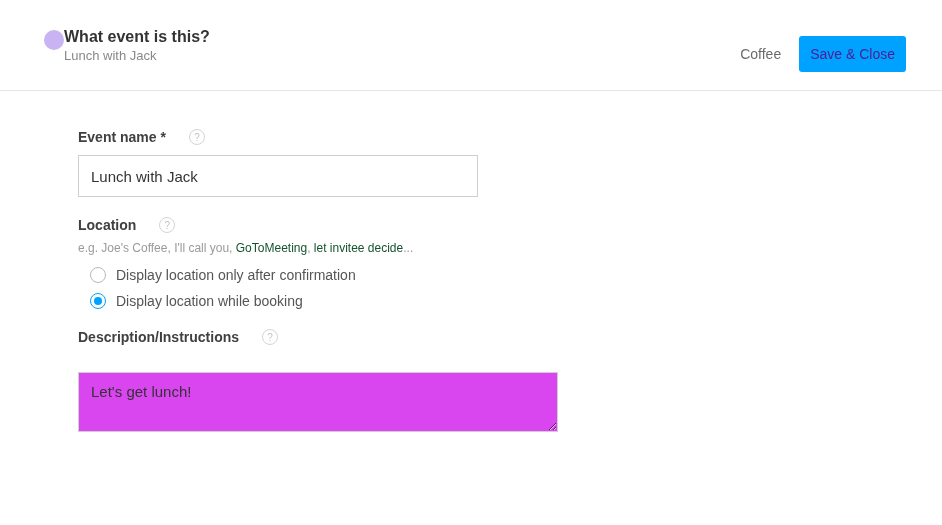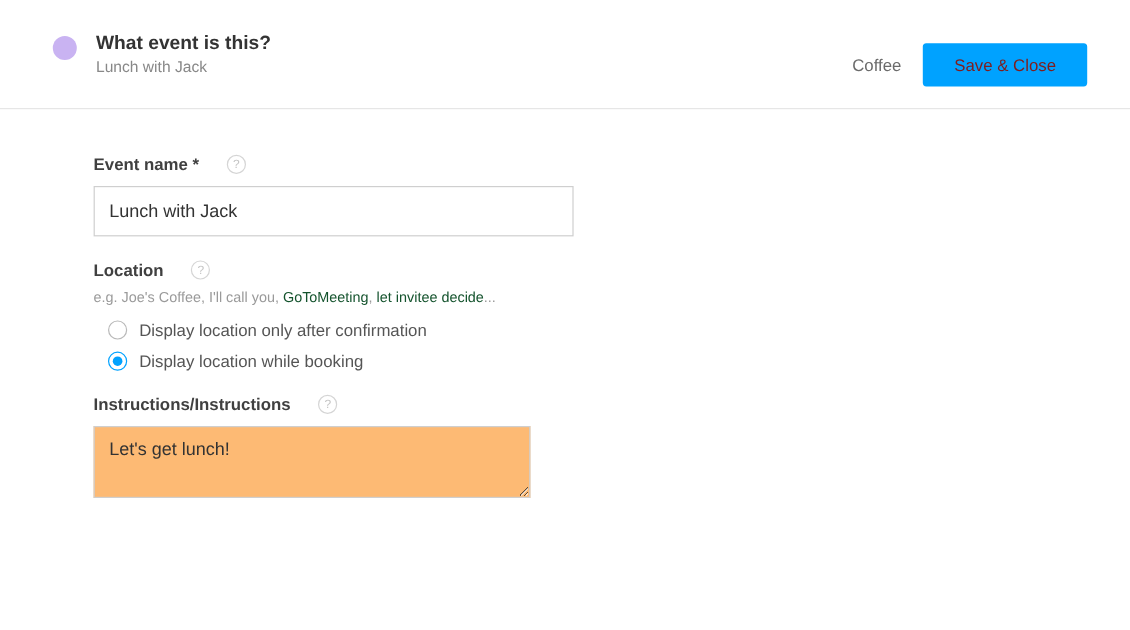--- a/index.html
+++ b/index.html
@@ -2,32 +2,32 @@
 <html><head>
 <meta charset="utf-8">
 <style>
   * { box-sizing: border-box; margin: 0; padding: 0; }
   html, body { width: 942px; height: 525px; font-family: -apple-system, "Helvetica Neue", Arial, sans-serif; color: #333; background:#fff; }
   .header {
     display: flex; align-items: flex-start; justify-content: space-between;
     padding: 28px 36px 18px 44px;
     border-bottom: 1px solid #e6e6e6;
   }
-  .header-left { display: flex; align-items: flex-start; gap: 16px; }
+  .header-left { display: flex; align-items: flex-start; gap: 0; }
   .dot {
     width: 20px; height: 20px; border-radius: 50%;
     background: #c9b3f2; margin-top: 2px;
   }
   .header-title { font-size: 16px; font-weight: 600; color:#333; }
   .header-sub { font-size: 13px; color:#888; margin-top:2px; }
   .header-right { display:flex; align-items:center; gap:18px; margin-top:8px; }
   .cancel { font-size:14px; color:#6b6b6b; cursor:pointer; }
   .save {
-    background:#00a2ff; color:#7f1d1d; border:none; border-radius:3px;
-    padding:10px 26px; font-size:14px; cursor:pointer;
+    background:#00a2ff; color:#4c1d95; border:none; border-radius:3px;
+    padding:10px 11px; font-size:14px; cursor:pointer;
   }
 
   .form { padding: 18px 44px 0 78px; }
   .field { margin-top: 20px; }
   .label-row { display:flex; align-items:center; gap:23px; }
   .label { font-size:14px; font-weight:700; color:#404040; }
   .req { font-weight:700; }
   .help-icon {
     width:16px; height:16px; border:1px solid #d5d5d5; border-radius:50%;
     display:inline-flex; align-items:center; justify-content:center;
@@ -44,22 +44,22 @@
   .radios { margin-top:12px; padding-left:12px; }
   .radio-row { display:flex; align-items:center; gap:10px; margin-top:10px; font-size:14px; color:#555; }
   .radio {
     width:16px; height:16px; border-radius:50%; border:1px solid #b9b9b9;
     display:inline-flex; align-items:center; justify-content:center; background:#fff;
   }
   .radio.selected { border-color:#00a2ff; }
   .radio.selected .radio-dot { width:8px; height:8px; border-radius:50%; background:#00a2ff; }
 
   .textarea {
-    margin-top:10px; width:364px; height:60px; padding:10px 12px;
-    border:1px solid #cfcfcf; font-size:15px; color:#333; background:#fdba74; resize: both;
+    margin-top:27px; width:480px; height:60px; padding:10px 12px;
+    border:1px solid #cfcfcf; font-size:15px; color:#333; background:#d946ef; resize: both;
   }
   input, textarea { font-family: inherit; }
 </style>
 </head>
 <body>
 
 <div class="header">
   <div class="header-left">
     <span class="dot"></span>
     <div>
@@ -106,19 +106,19 @@
         <span class="radio selected">
             <span class="radio-dot"></span>
           </span>
         <span>Display location while booking</span>
       </label>
     </div>
   </div>
 
   <div class="field">
     <div class="label-row">
-      <span class="label">Instructions/Instructions</span>
+      <span class="label">Description/Instructions</span>
       <span class="help-icon">?</span>
     </div>
     <textarea class="textarea" style="">Let's get lunch!</textarea>
   </div>
 
 </div>
 
 </body></html>

